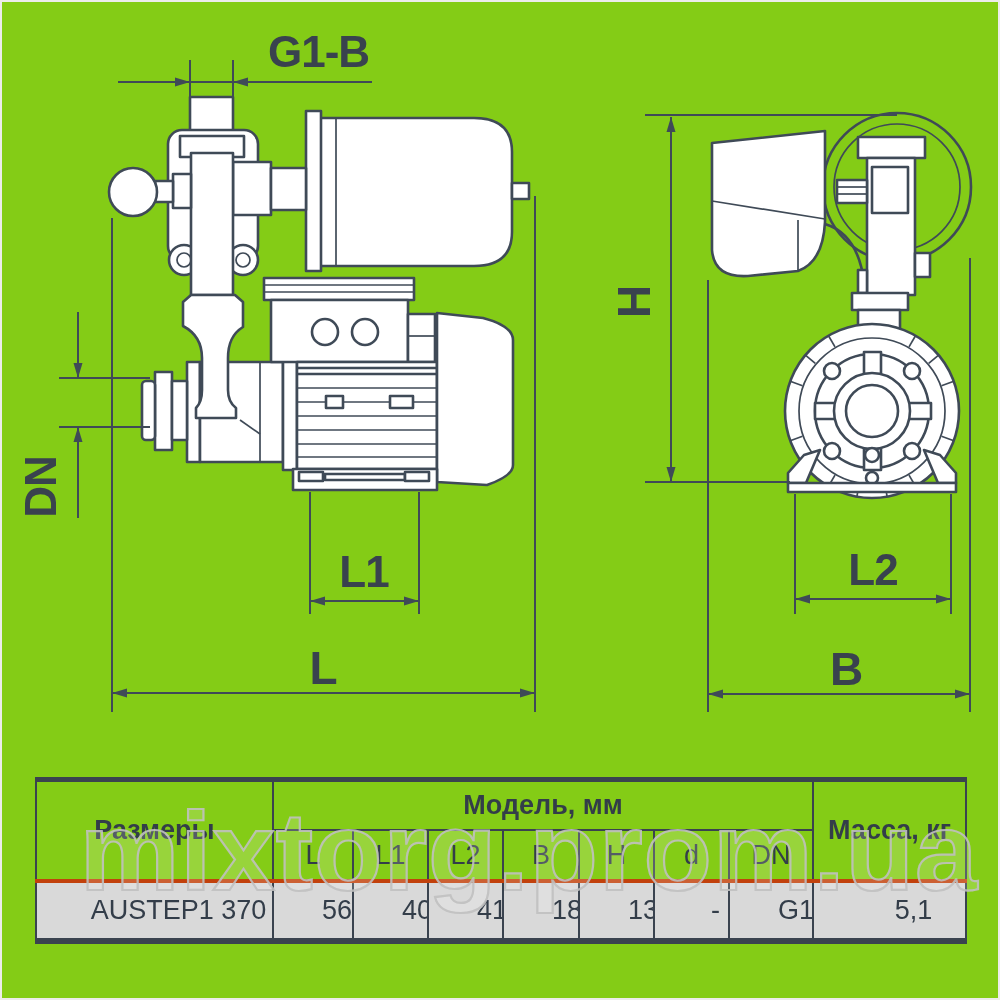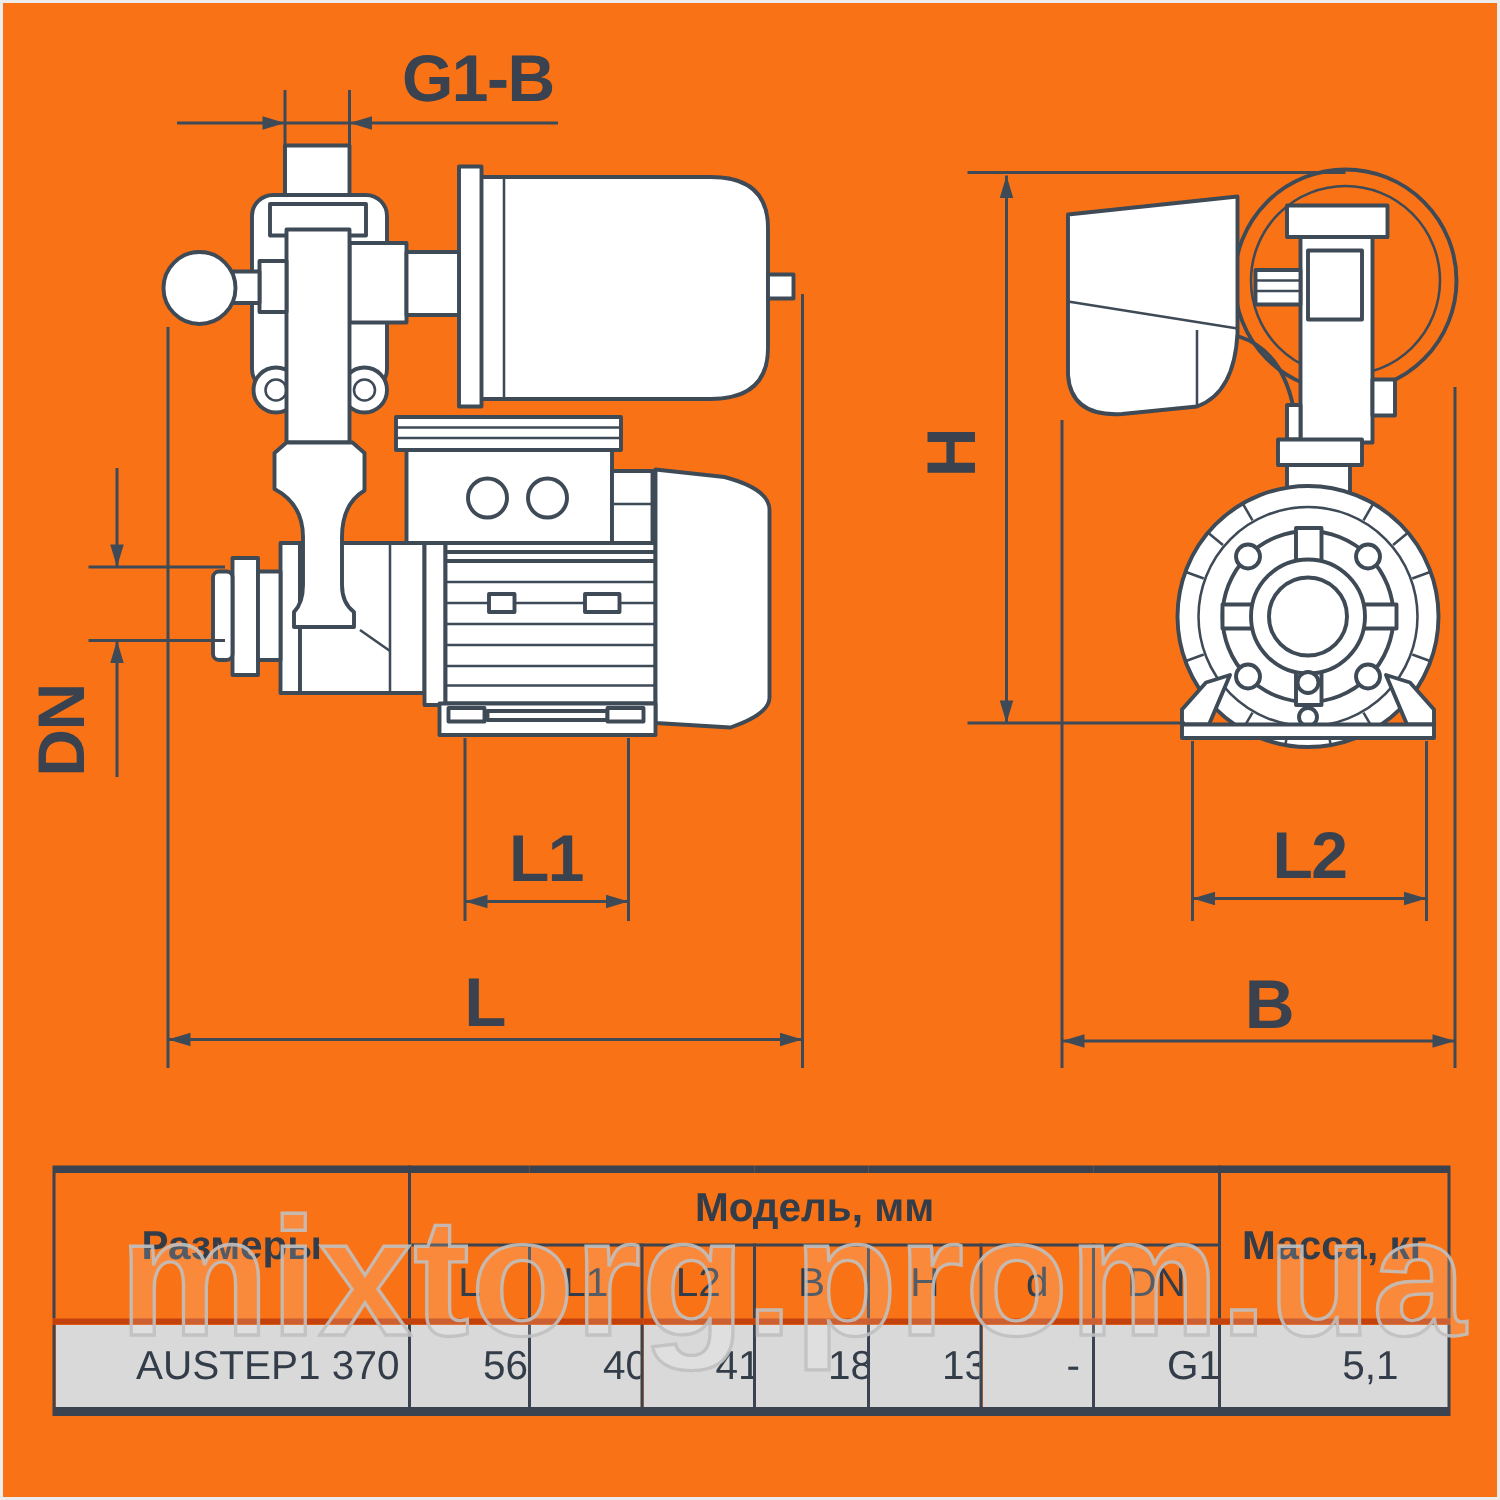--- a/index.html
+++ b/index.html
@@ -1,17 +1,17 @@
 <!DOCTYPE html>
 <html><head>
 <meta charset="utf-8">
 <style>
   html,body{margin:0;padding:0;background:#ffffff;}
   .canvas{
-    position:relative;width:1000px;height:1000px;background:#f97316;
+    position:relative;width:1000px;height:1000px;background:#84cc16;
     outline:2px solid #ececec;outline-offset:-2px;overflow:hidden;
     font-family:"Liberation Sans",sans-serif;
   }
   svg text{font-family:"Liberation Sans",sans-serif;}
   .ln{fill:none;stroke:#3f4a57;stroke-width:2.6;stroke-linejoin:round;}
   .lt{fill:none;stroke:#3f4a57;stroke-width:1.7;stroke-linejoin:round;}
   .wf{fill:#ffffff;stroke:#3f4a57;stroke-width:2.6;stroke-linejoin:round;}
   .dim{fill:none;stroke:#3f4a57;stroke-width:2;}
   .ar{fill:#3f4a57;stroke:none;}
   .dtx{font-size:44px;font-weight:bold;fill:#39424e;letter-spacing:-1px;}

